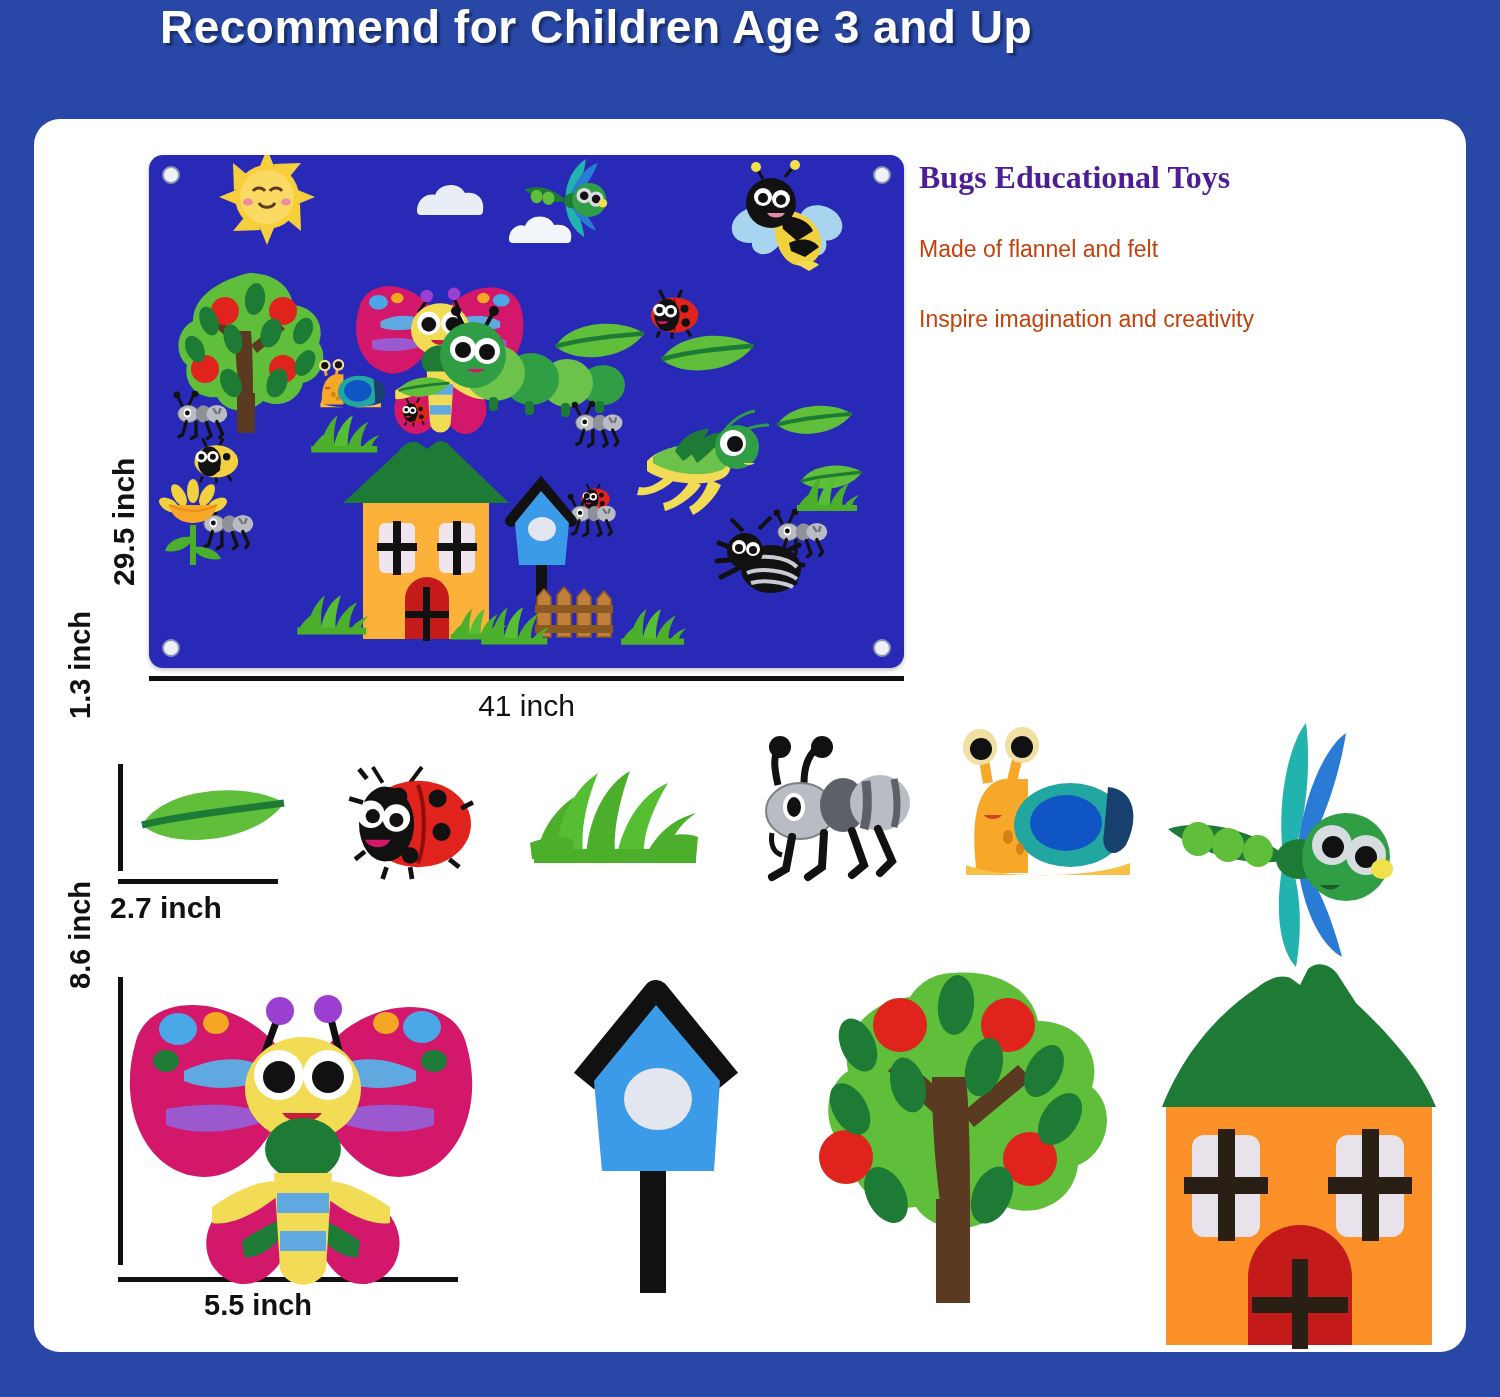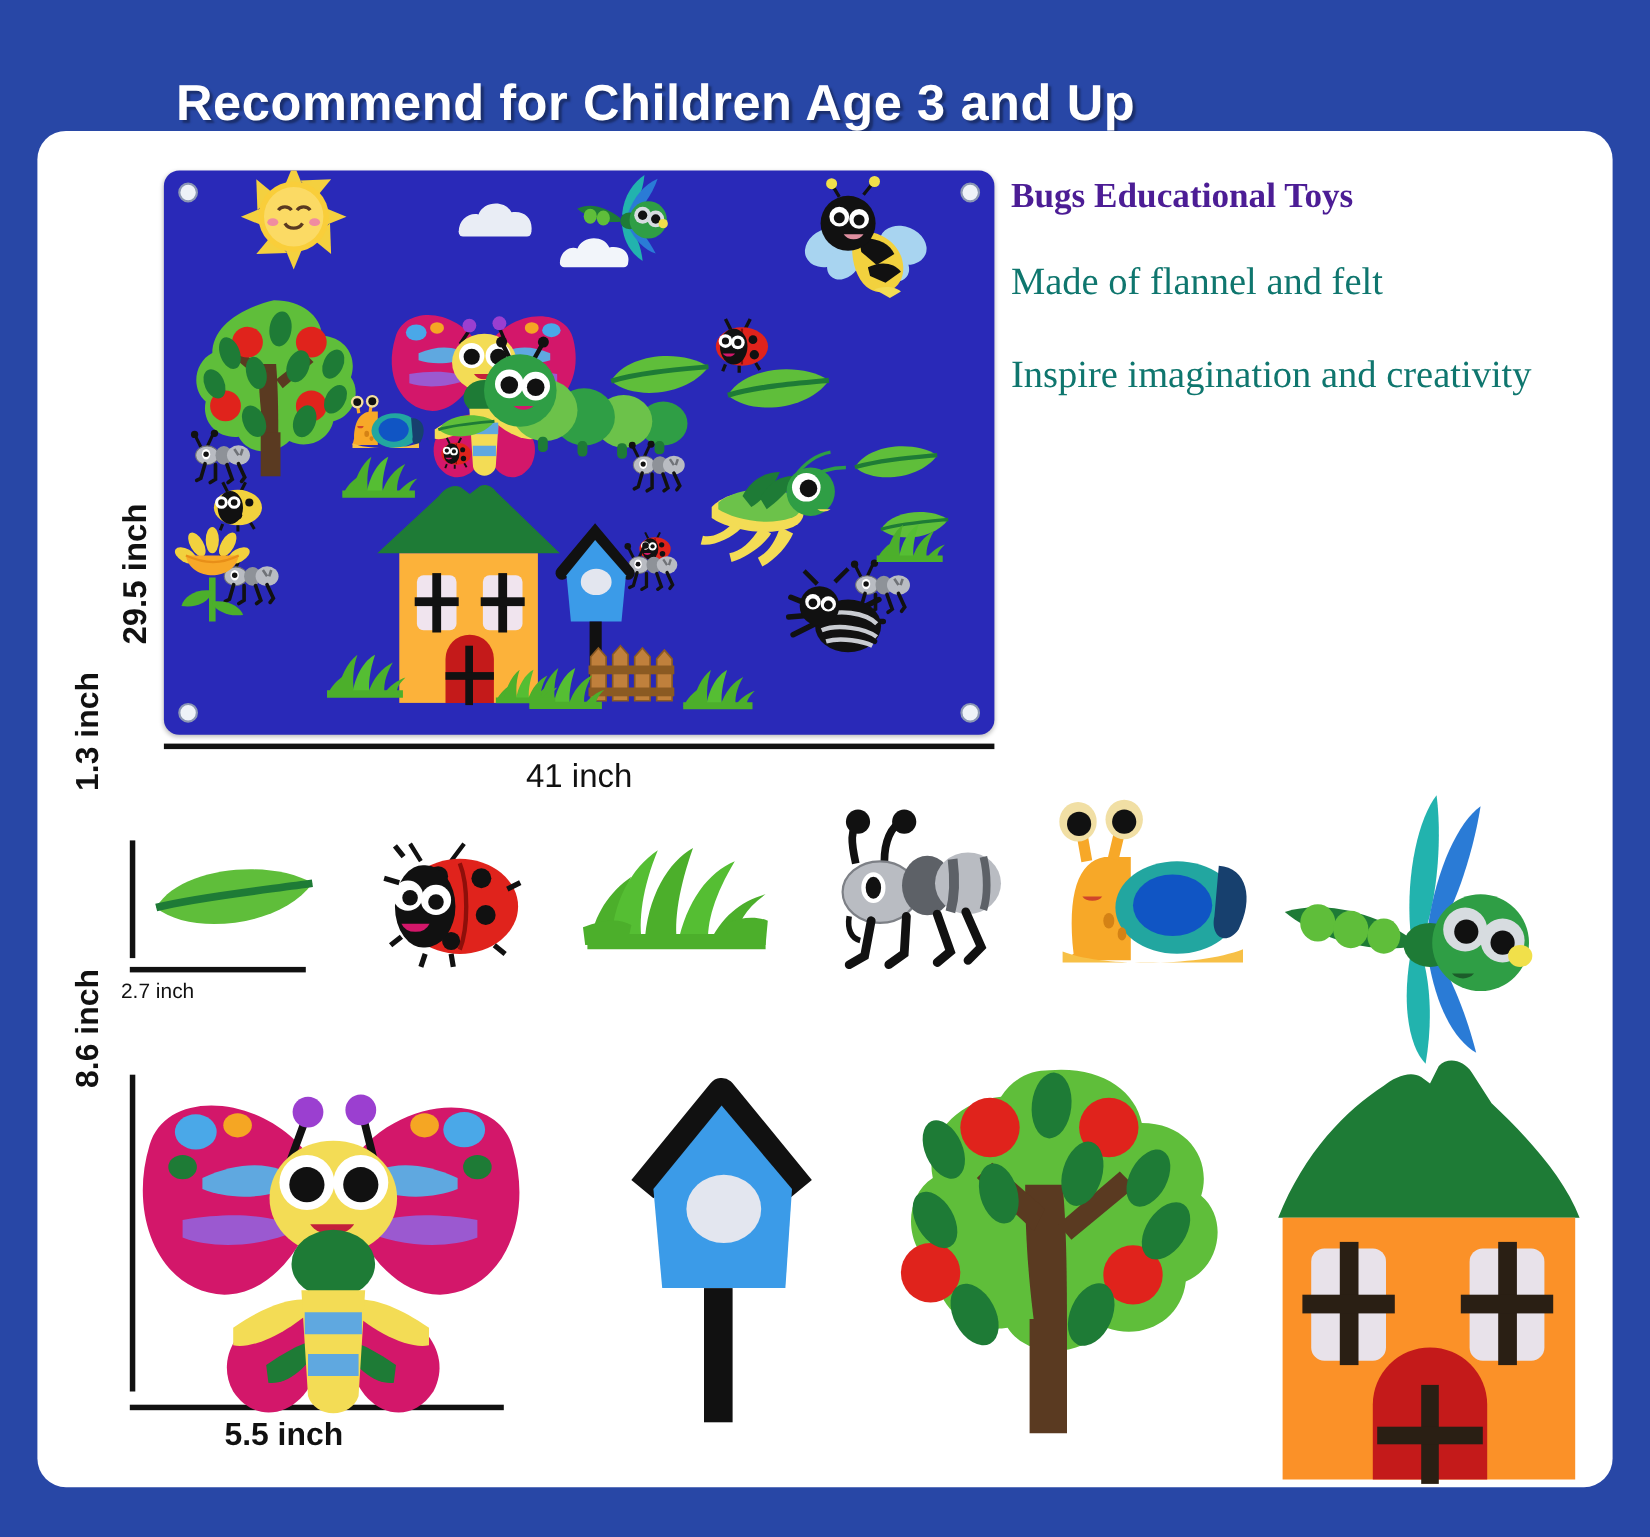--- a/index.html
+++ b/index.html
@@ -8,21 +8,21 @@
     background:#2847A6;
     font-family:"Liberation Sans", sans-serif;
     overflow:hidden;
     position:relative;
   }
   .root{position:relative;width:1500px;height:1397px;}
 
   
   .header{
     position:absolute;left:0;top:0;width:1192px;height:120px;
-    display:flex;align-items:flex-end;justify-content:center;
+    display:flex;align-items:flex-start;justify-content:center;
   }
   .header-title{
     color:#ffffff;
     font-size:46px;
     font-weight:bold;
     letter-spacing:0.5px;
     font-family:"Liberation Sans", sans-serif;
     text-shadow:3px 3px 2px rgba(0,0,0,0.35);
     white-space:nowrap;
   }
@@ -57,35 +57,35 @@
   .label-41{position:absolute;left:115px;top:570px;width:755px;text-align:center;
     font-size:30px;font-weight:normal;color:#111;font-family:"Liberation Sans", sans-serif;}
 
   
   .copy{position:absolute;left:885px;top:40px;width:520px;}
   .copy h2{
     margin:0 0 39px 0;font-size:32px;font-weight:bold;color:#4c1d95;
     font-family:"Liberation Serif", serif;
   }
   .copy p{
-    margin:0 0 42px 0;font-size:35px;color:#0f766e;line-height:1.22;
-    font-family:Liberation Serif, serif;
+    margin:0 0 42px 0;font-size:23px;color:#c2410c;line-height:1.22;
+    font-family:Liberation Sans, sans-serif;
   }
 
   
   .row2{position:absolute;left:0;top:600px;width:1432px;height:250px;}
   .m13-label{
     position:absolute;left:30px;top:0;
     transform:rotate(-90deg);transform-origin:left top;
     font-size:29px;font-weight:bold;color:#111;white-space:nowrap;
     font-family:"Liberation Sans", sans-serif;
   }
   .m13-line{position:absolute;left:84px;top:45px;width:5px;height:107px;background:#111;}
   .m27-line{position:absolute;left:84px;top:160px;width:160px;height:5px;background:#111;}
-  .label-27{position:absolute;left:76px;top:172px;font-size:19px;font-weight:normal;
+  .label-27{position:absolute;left:76px;top:172px;font-size:30px;font-weight:bold;
     color:#111;font-family:"Liberation Sans", sans-serif;}
 
   
   .row3{position:absolute;left:0;top:840px;width:1432px;height:400px;}
   .m86-label{
     position:absolute;left:30px;top:30px;
     transform:rotate(-90deg);transform-origin:left top;
     font-size:29px;font-weight:bold;color:#111;white-space:nowrap;
     font-family:"Liberation Sans", sans-serif;
   }

